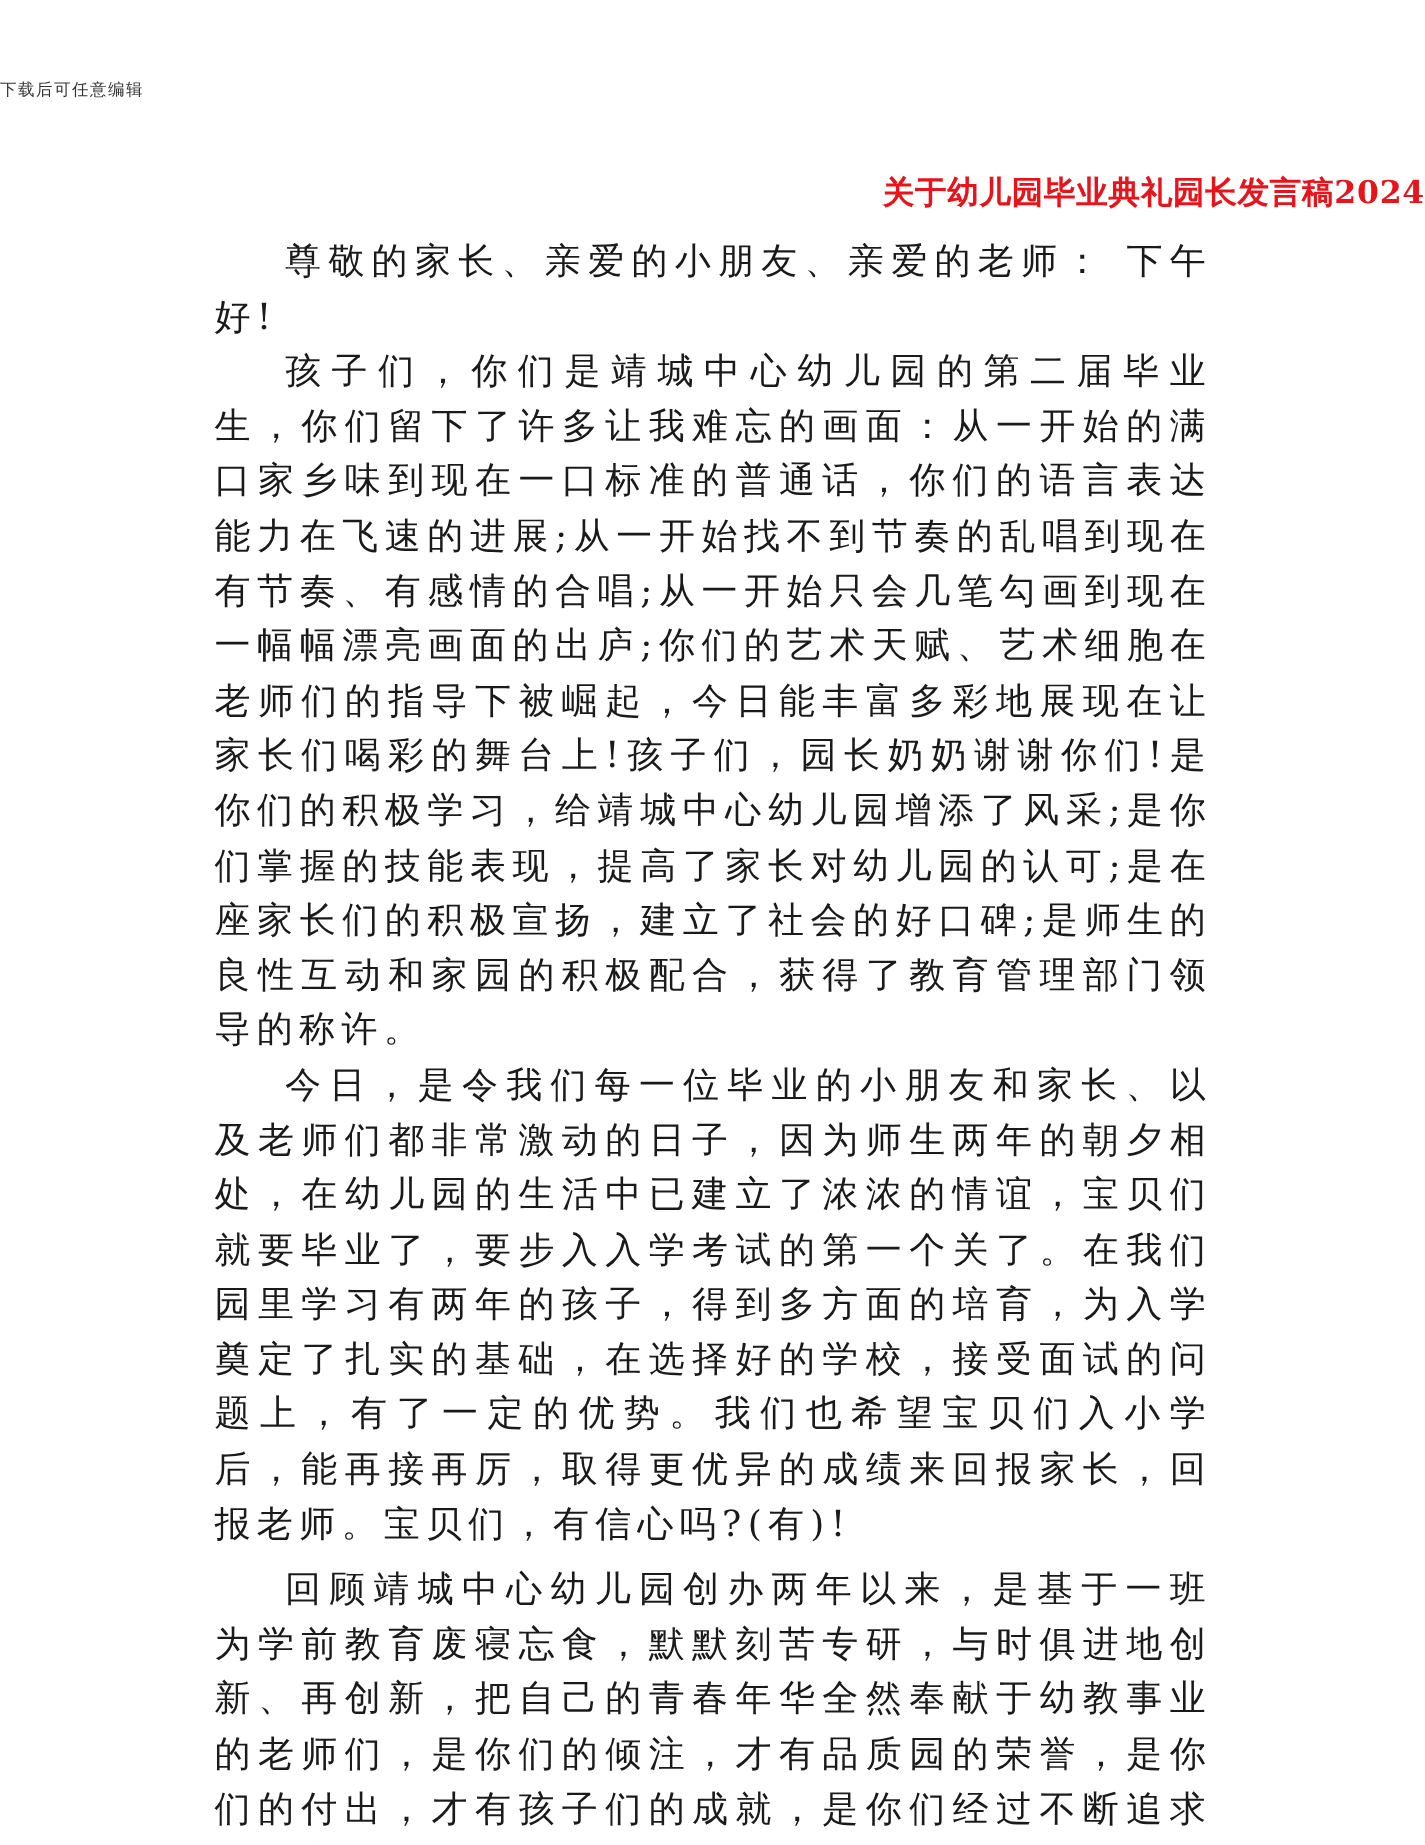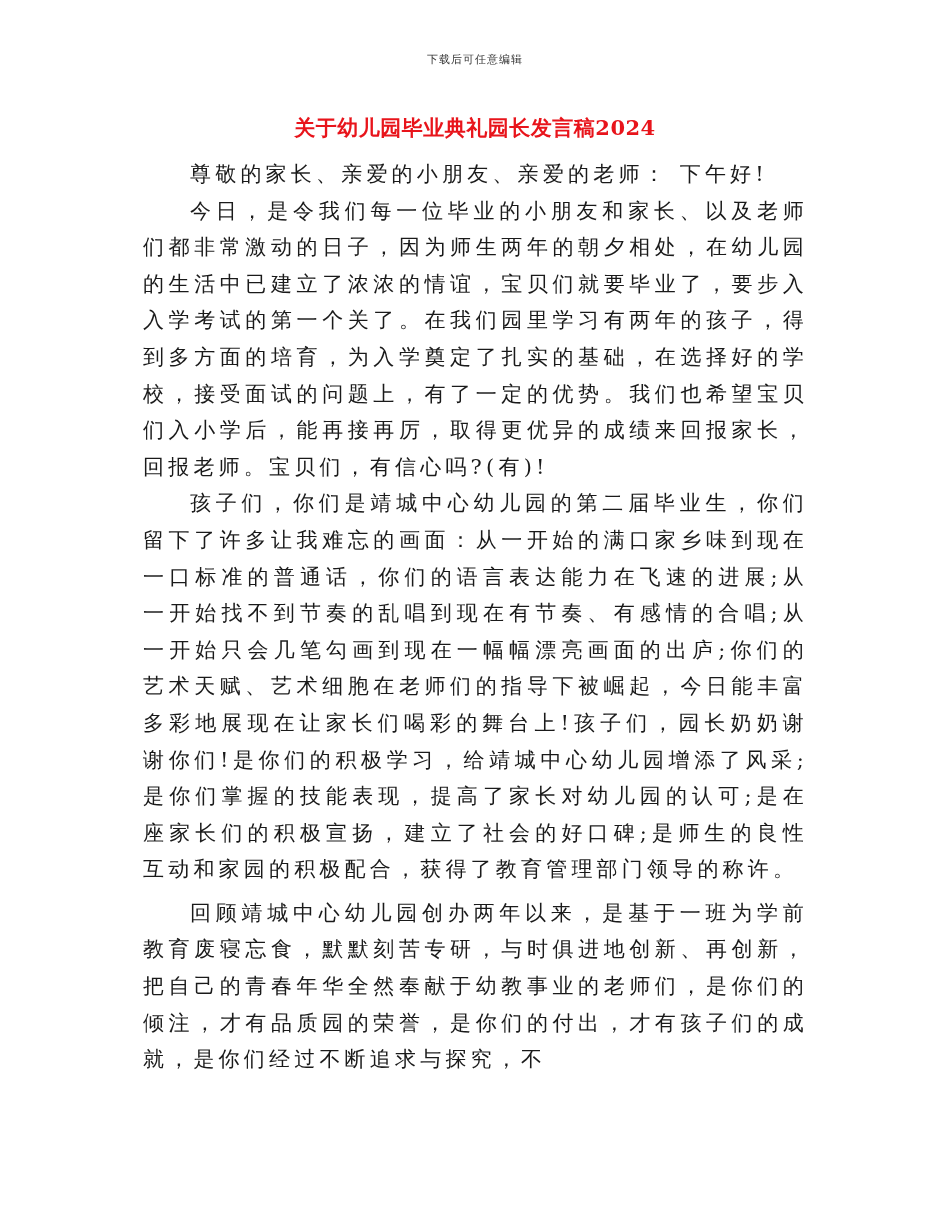--- a/index.html
+++ b/index.html
@@ -13,61 +13,61 @@
     position: relative;
     overflow: hidden;
     font-family: "DejaVu Serif", "Liberation Serif", serif;
     color: #1a1a1a;
   }
   .header-note {
     position: absolute;
     top: 52px;
     left: 0;
     width: 950px;
-    text-align: center;
+    text-align: left;
     font-size: 11px;
     color: #333333;
     letter-spacing: 1px;
     font-family: "DejaVu Sans", "Liberation Sans", sans-serif;
   }
   .doc-title {
     position: absolute;
     top: 114px;
     left: 0;
     width: 950px;
-    text-align: center;
+    text-align: right;
     font-size: 21px;
     font-weight: bold;
     color: #e8141b;
     letter-spacing: 0.5px;
     font-family: "DejaVu Serif", "Liberation Serif", serif;
   }
   .body-text {
     position: absolute;
     top: 156px;
     left: 143px;
     width: 665px;
   }
   .para {
     margin: 0;
-    font-size: 21px;
+    font-size: 24px;
     line-height: 36.6px;
     letter-spacing: 4.2px;
     text-align: justify;
     text-indent: 47px;
   }
   .para.p6 {
     margin-top: 7px;
   }
 </style>
 </head>
 <body>
 
 <div class="header-note">下载后可任意编辑</div>
 
 <div class="doc-title">关于幼儿园毕业典礼园长发言稿2024</div>
 
 <div class="body-text">
   <p class="para">尊敬的家长、亲爱的小朋友、亲爱的老师： 下午好!</p>
+  <p class="para">孩子们，你们是靖城中心幼儿园的第二届毕业生，你们留下了许多让我难忘的画面：从一开始的满口家乡味到现在一口标准的普通话，你们的语言表达能力在飞速的进展;从一开始找不到节奏的乱唱到现在有节奏、有感情的合唱;从一开始只会几笔勾画到现在一幅幅漂亮画面的出庐;你们的艺术天赋、艺术细胞在老师们的指导下被崛起，今日能丰富多彩地展现在让家长们喝彩的舞台上!孩子们，园长奶奶谢谢你们!是你们的积极学习，给靖城中心幼儿园增添了风采;是你们掌握的技能表现，提高了家长对幼儿园的认可;是在座家长们的积极宣扬，建立了社会的好口碑;是师生的良性互动和家园的积极配合，获得了教育管理部门领导的称许。</p>
   <p class="para">今日，是令我们每一位毕业的小朋友和家长、以及老师们都非常激动的日子，因为师生两年的朝夕相处，在幼儿园的生活中已建立了浓浓的情谊，宝贝们就要毕业了，要步入入学考试的第一个关了。在我们园里学习有两年的孩子，得到多方面的培育，为入学奠定了扎实的基础，在选择好的学校，接受面试的问题上，有了一定的优势。我们也希望宝贝们入小学后，能再接再厉，取得更优异的成绩来回报家长，回报老师。宝贝们，有信心吗?(有)!</p>
-  <p class="para">孩子们，你们是靖城中心幼儿园的第二届毕业生，你们留下了许多让我难忘的画面：从一开始的满口家乡味到现在一口标准的普通话，你们的语言表达能力在飞速的进展;从一开始找不到节奏的乱唱到现在有节奏、有感情的合唱;从一开始只会几笔勾画到现在一幅幅漂亮画面的出庐;你们的艺术天赋、艺术细胞在老师们的指导下被崛起，今日能丰富多彩地展现在让家长们喝彩的舞台上!孩子们，园长奶奶谢谢你们!是你们的积极学习，给靖城中心幼儿园增添了风采;是你们掌握的技能表现，提高了家长对幼儿园的认可;是在座家长们的积极宣扬，建立了社会的好口碑;是师生的良性互动和家园的积极配合，获得了教育管理部门领导的称许。</p>
   <p class="para p6">回顾靖城中心幼儿园创办两年以来，是基于一班为学前教育废寝忘食，默默刻苦专研，与时俱进地创新、再创新，把自己的青春年华全然奉献于幼教事业的老师们，是你们的倾注，才有品质园的荣誉，是你们的付出，才有孩子们的成就，是你们经过不断追求与探究，不</p>
 </div>
 
 </body></html>

